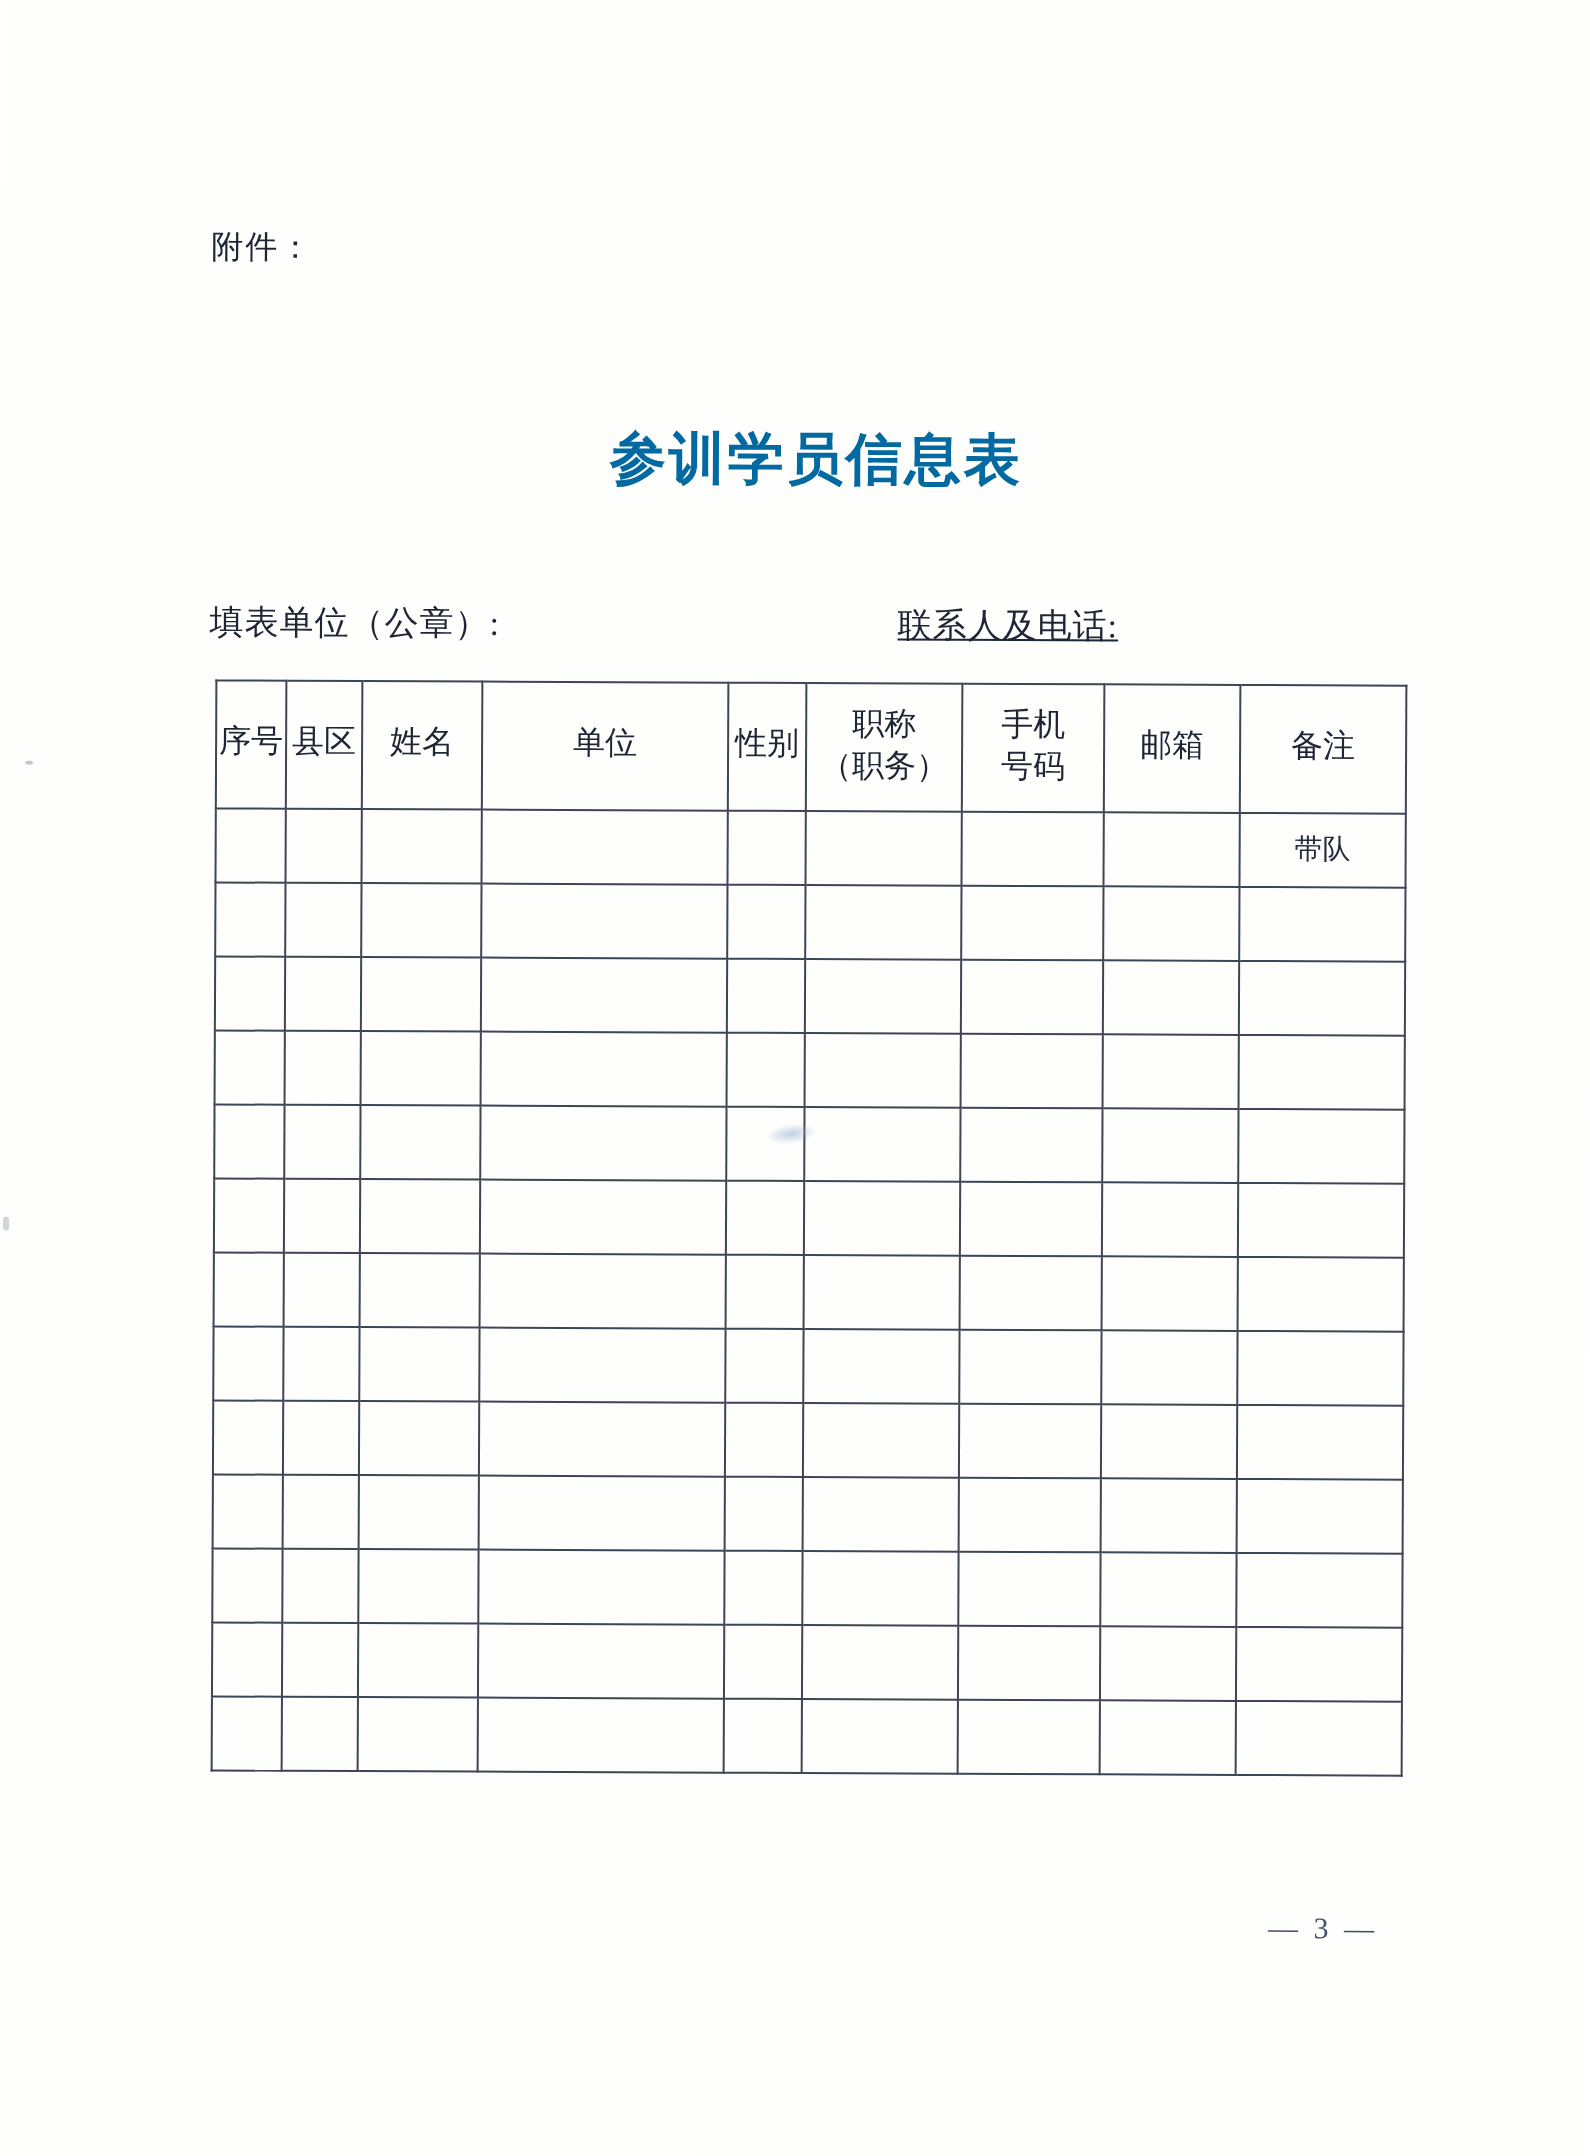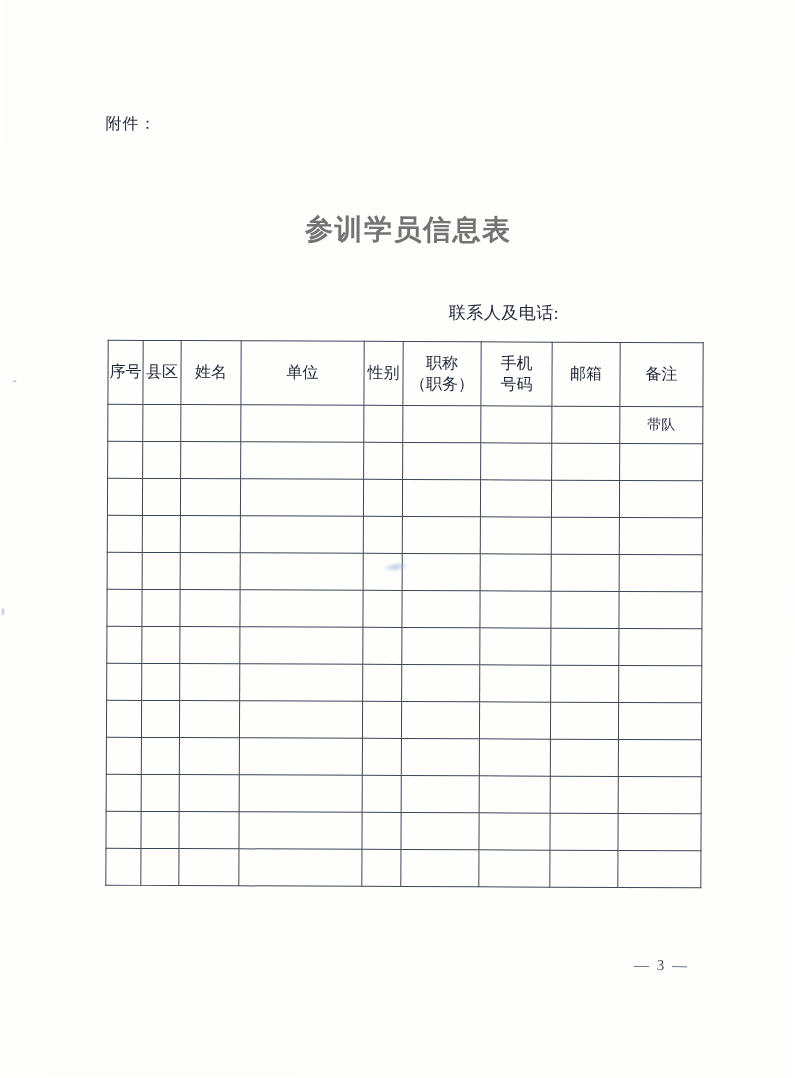--- a/index.html
+++ b/index.html
@@ -7,25 +7,25 @@
     position:relative;width:795px;height:1078px;background:#fefefdff;
     font-family:"Liberation Serif","DejaVu Serif",serif;color:#1e2534;
     overflow:hidden;transform:rotate(0.25deg);transform-origin:400px 500px;
   }
   .attachment{
     position:absolute;left:104px;top:115px;font-size:16px;letter-spacing:1px;
   }
   .doc-title{
     position:absolute;left:407px;top:211px;transform:translateX(-50%);
     font-size:28px;font-weight:bold;letter-spacing:1.5px;white-space:nowrap;margin:0;
-    color:#737373;
+    color:#0369a1;
   }
   .form-line-label{position:absolute;top:301px;font-size:17px;letter-spacing:0.5px;}
   .form-unit{left:104px;}
-  .contact{left:448px;}
+  .contact{left:448px;text-decoration:underline;}
   table.info-table{
     position:absolute;left:107px;top:341px;width:595px;
     border-collapse:collapse;table-layout:fixed;
   }
   table.info-table th,table.info-table td{
     border:1px solid #3e4555;padding:0;text-align:center;vertical-align:middle;
     font-weight:normal;overflow:hidden;
   }
   table.info-table{border:1.5px solid #3e4555;}
   tr.header-row{height:64px;}
@@ -47,20 +47,21 @@
 </style>
 </head>
 <body>
 
 <div class="sheet">
 
   <div class="attachment">附件：</div>
 
   <h1 class="doc-title">参训学员信息表</h1>
 
+  <span class="form-line-label form-unit">填表单位（公章）:</span>
 
   <span class="form-line-label contact">联系人及电话:</span>
 
   <table class="info-table">
     <colgroup>
         <col style="width: 35px;">
         <col style="width: 38px;">
         <col style="width: 60px;">
         <col style="width: 123px;">
         <col style="width: 39px;">

